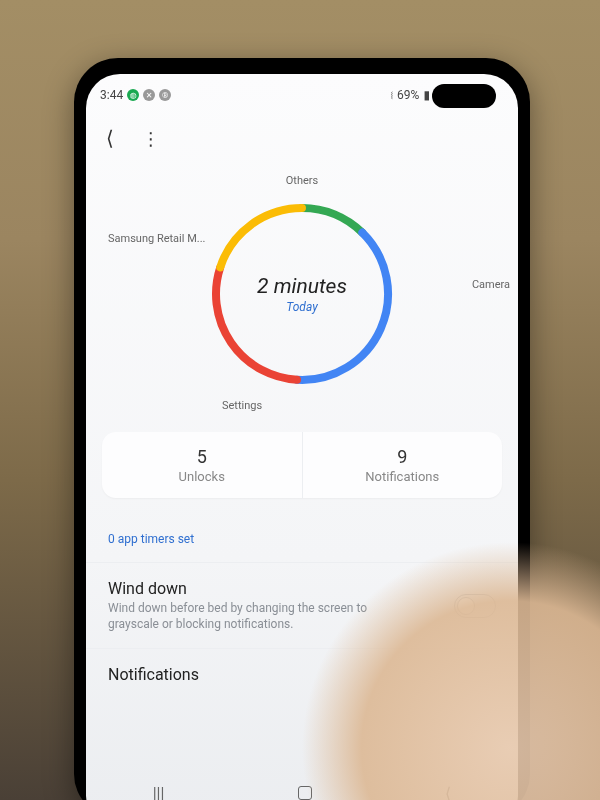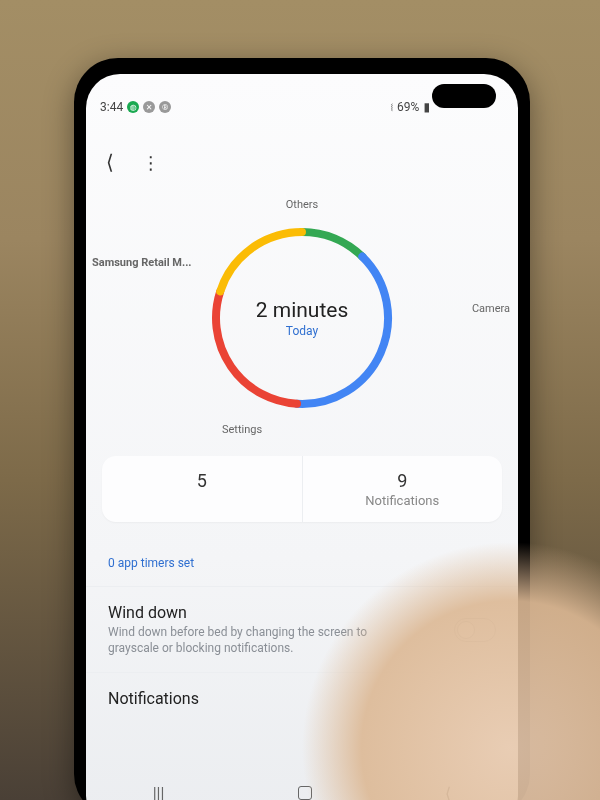--- a/index.html
+++ b/index.html
@@ -3,37 +3,37 @@
 <meta charset="utf-8">
 <style>
   html,body{margin:0;padding:0;width:600px;height:800px;background:#8c7a5a;font-family:-apple-system,BlinkMacSystemFont,"Segoe UI",Roboto,sans-serif;overflow:hidden;}
   
   .bg{position:absolute;inset:0;background:linear-gradient(180deg,#a38e65 0%,#9b8560 30%,#7d6a49 60%,#4a4036 100%);}
   .phone{position:absolute;left:74px;top:58px;width:456px;height:760px;background:#000;border-radius:44px;box-shadow:0 8px 30px rgba(0,0,0,.4);}
   .screen{position:absolute;left:12px;top:16px;right:12px;bottom:0;background:linear-gradient(180deg,#fcfcfd 0%,#f4f5f7 65%,#ebedf0 100%);border-radius:34px 34px 22px 22px;overflow:hidden;}
   
   .cutout{position:absolute;right:22px;top:10px;width:64px;height:24px;background:#000;border-radius:20px;z-index:10;}
   
-  .status{display:flex;align-items:center;height:34px;padding:16px 14px;font-size:12px;color:#444;}
+  .status{display:flex;align-items:center;height:34px;padding:4px 14px;font-size:12px;color:#444;}
   .status .left{display:flex;align-items:center;gap:4px;}
   .status .right{margin-left:auto;margin-right:74px;display:flex;align-items:center;gap:4px;}
   .dot{width:12px;height:12px;border-radius:50%;display:inline-flex;align-items:center;justify-content:center;font-size:8px;color:#fff;}
   .dot.green{background:#1aa951;}
   .dot.gray{background:#999;}
   .wifi{font-size:11px;}
   
   .hdr{display:flex;align-items:center;padding:6px 14px 10px;gap:14px;}
   .back{font-size:20px;color:#333;padding:4px 6px;}
   .title{font-size:20px;color:#222;flex:1;}
   .more{font-size:18px;color:#333;padding:4px 8px;letter-spacing:-1px;}
   
   .ringwrap{position:relative;height:248px;margin:6px 0 14px;}
   .ring{position:absolute;left:50%;top:50%;transform:translate(-50%,-50%);}
   .ringlabel{position:absolute;font-size:11px;color:#666;white-space:nowrap;}
-  .center{position:absolute;left:50%;top:50%;transform:translate(-50%,-50%);text-align:center;}
+  .center{position:absolute;left:50%;top:50%;transform:translate(-50%,-50%);text-align:center;font-style:italic;}
   .center .big{font-size:21px;color:#222;}
   .center .sub{font-size:12px;color:#2f6fd0;margin-top:2px;}
   
   .stats{display:flex;margin:0 16px;background:#fdfdfe;border-radius:14px;box-shadow:0 1px 2px rgba(0,0,0,.04);}
   .stat{flex:1;text-align:center;padding:14px 0;}
   .stat+.stat{border-left:1px solid #eceef1;}
   .stat .num{font-size:18px;color:#333;}
   .stat .lbl{font-size:13px;color:#888;margin-top:2px;}
   
   .item{padding:16px 22px;}
@@ -91,26 +91,27 @@
 
         <path d="M18.2 73.4 A86 86 0 0 1 100 14" fill="none" stroke="#fbbc05" stroke-width="8" stroke-linecap="round"></path>
       </svg>
       <div class="center">
         <div class="big">2 minutes</div>
         <div class="sub">Today</div>
       </div>
       <div class="ringlabel" style="left:50%;top:4px;transform:translateX(-50%);">Others</div>
       <div class="ringlabel" style="right:8px;top:108px;">Camera</div>
       <div class="ringlabel" style="left:136px;bottom:6px;">Settings</div>
-      <div class="ringlabel" style="left:6px;top:62px;font-weight:bold;">Samsung Retail M...</div>
+      <div class="ringlabel" style="left:22px;top:62px;">Samsung Retail M...</div>
     </div>
 
     <div class="stats">
       <div class="stat">
         <div class="num">5</div>
+        <div class="lbl">Unlocks</div>
       </div>
       <div class="stat">
         <div class="num">9</div>
         <div class="lbl">Notifications</div>
       </div>
     </div>
 
     <div class="list">
       <div class="item">
         <div class="s">0 app timers set</div>

